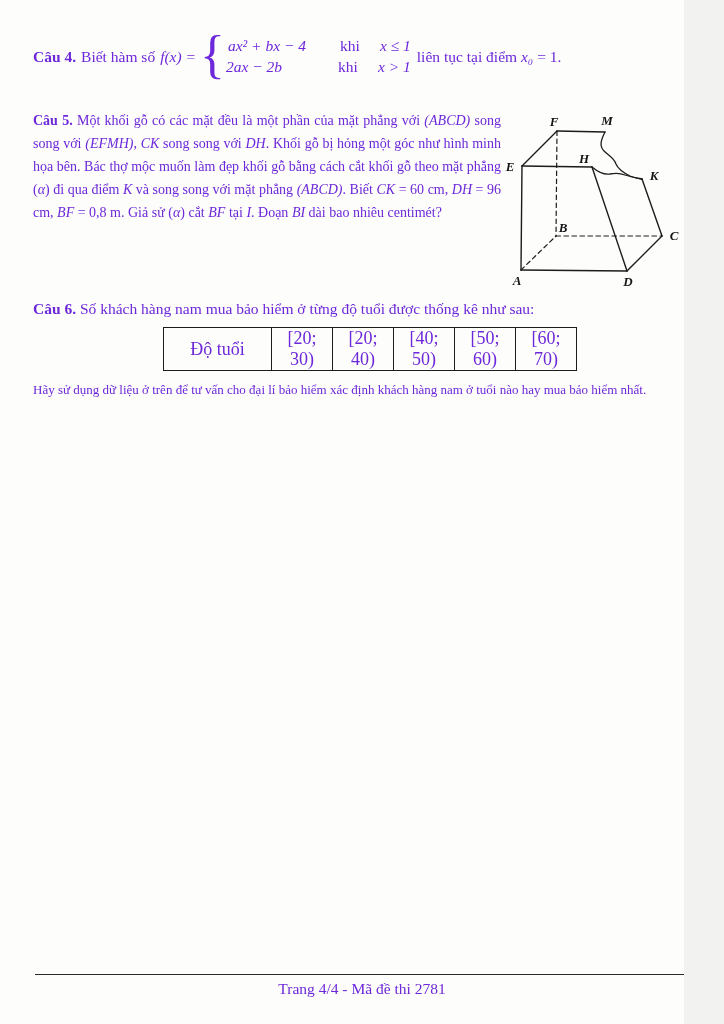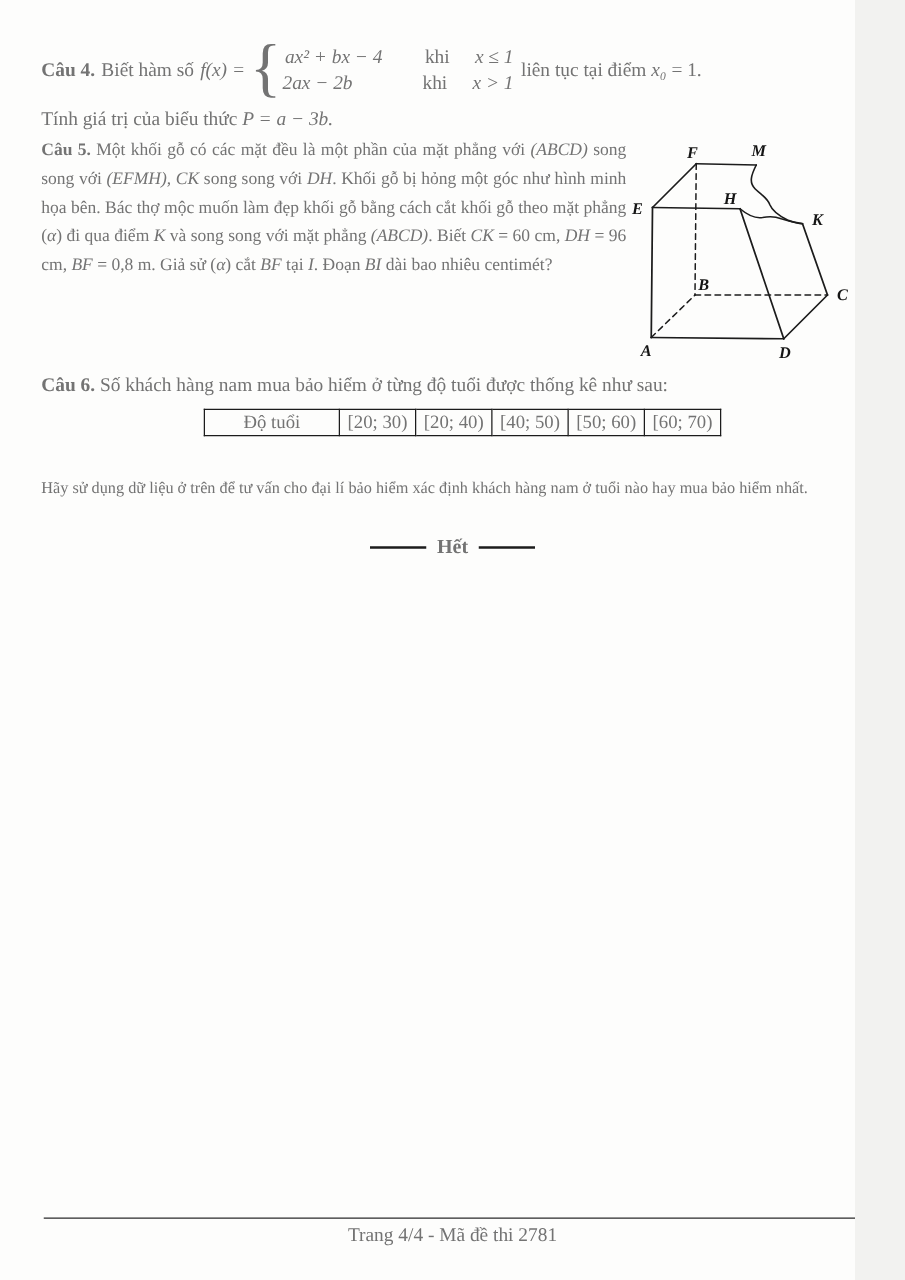--- a/index.html
+++ b/index.html
@@ -3,21 +3,21 @@
 <meta charset="utf-8">
 <style>
   html,body { margin:0; padding:0; }
   body {
     width:724px; height:1024px;
     background:#f2f2f0;
     font-family:"Liberation Serif", serif;
   }
   .page {
     position:relative; width:684px; height:1024px;
-    background:#fdfdfc; color:#737373; overflow:hidden;
+    background:#fdfdfc; color:#6d28d9; overflow:hidden;
   }
   .it { font-style:italic; }
   .b  { font-weight:bold; }
 
   
   #q4 { position:absolute; left:33px; top:34px; width:662px; }
   .q4-main { display:flex; align-items:center; font-size:15.5px; }
   .q4-main > span { white-space:nowrap; }
   .gap-s { margin-right:5px; }
   .brace { font-size:52px; font-weight:400; line-height:0.8; margin:0 1px 4px 4px; }
@@ -34,21 +34,21 @@
   #q5-figure svg text {
     font-family:"Liberation Serif", serif;
     font-style:italic; font-weight:600; font-size:13px; fill:#151515;
   }
 
   
   #q6-intro {
     position:absolute; left:33px; top:300px; width:662px; font-size:15.5px;
   }
   #q6-table { position:absolute; left:163px; top:327px; }
-  #q6-table table { border-collapse:collapse; font-size:15px; }
+  #q6-table table { border-collapse:collapse; font-size:18px; }
   #q6-table td {
     border:1.6px solid #1c1c1c; text-align:center;
     height:20px; padding:0 4px;
   }
   #q6-table td.lbl { width:99px; }
   #q6-table td.col { width:52px; }
   #q6-outro {
     position:absolute; left:33px; top:378px; width:662px;
     font-size:13px; line-height:23px; text-align:justify;
   }
@@ -89,21 +89,20 @@
           <span class="it">x ≤ 1</span>
         </div>
         <div class="case">
           <span class="it">2ax − 2b</span>
           <span>khi</span>
           <span class="it">x &gt; 1</span>
         </div>
       </div>
       <span style="margin-left:6px"><span>liên tục tại điểm </span><span class="it">x₀</span><span> = 1.</span></span>
     </div>
-    <div class="q4-line2"><span>Tính giá trị của biểu thức </span><span class="it">P = a − 3b.</span></div>
   </section>
 
   <section id="q5-text"><span class="b">Câu 5.</span><span>  Một khối gỗ có các mặt đều là một phần của mặt phẳng với </span><span class="it">(ABCD)</span><span> song song với </span><span class="it">(EFMH)</span><span>, </span><span class="it">CK</span><span> song song với </span><span class="it">DH</span><span>. Khối gỗ bị hỏng một góc như hình minh họa bên. Bác thợ mộc muốn làm đẹp khối gỗ bằng cách cắt khối gỗ theo mặt phẳng (</span><span class="it">α</span><span>) đi qua điểm </span><span class="it">K</span><span> và song song với mặt phẳng </span><span class="it">(ABCD)</span><span>. Biết </span><span class="it">CK</span><span> = 60 cm, </span><span class="it">DH</span><span> = 96 cm, </span><span class="it">BF</span><span> = 0,8 m. Giả sử (</span><span class="it">α</span><span>) cắt </span><span class="it">BF</span><span> tại </span><span class="it">I</span><span>. Đoạn </span><span class="it">BI</span><span> dài bao nhiêu centimét?</span></section>
 
   <div id="q5-figure">
     <svg width="200" height="182" viewBox="0 0 200 182">
       <g stroke="#1c1c1c" stroke-width="1.4" fill="none" stroke-linecap="round">
 
         <path d="M25,56 L60,21"></path>
         <path d="M60,21 L108,22"></path>
@@ -149,22 +148,17 @@
         <td class="col">[40; 50)</td>
         <td class="col">[50; 60)</td>
         <td class="col">[60; 70)</td>
       </tr>
     </tbody>
       </table>
   </div>
 
   <section id="q6-outro">Hãy sử dụng dữ liệu ở trên để tư vấn cho đại lí bảo hiểm xác định khách hàng nam ở tuổi nào hay mua bảo hiểm nhất.</section>
 
-  <div id="het">
-    <span class="dash"></span>
-    <span class="word">Hết</span>
-    <span class="dash"></span>
-  </div>
 
   <div id="footer-line"></div>
   <div id="footer-text">Trang 4/4 - Mã đề thi 2781</div>
 
 </div>
 
 </body></html>

